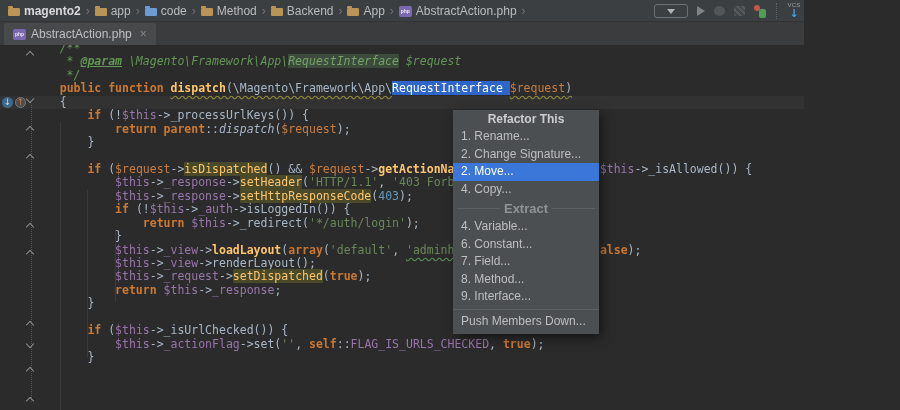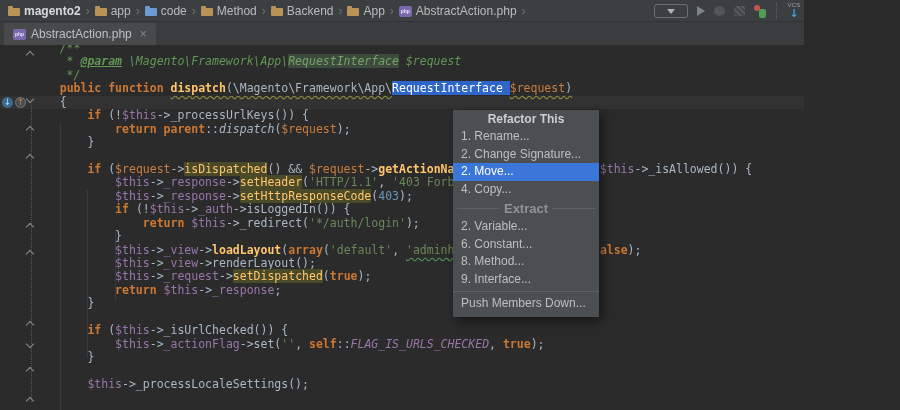--- a/index.html
+++ b/index.html
@@ -78,21 +78,21 @@
   .tok-param { color:#C77D41; }
   .tok-str   { color:#6A8759; }
   .tok-strwavy { color:#6A8759; text-decoration:underline wavy #559055; text-underline-offset:3px; }
   .tok-num   { color:#6897BB; }
   .tok-cmt   { color:#629755; font-style:italic; }
   .tok-tag   { color:#629755; font-style:italic; font-weight:bold; text-decoration:underline; }
   .tok-cmthl { color:#74A366; font-style:italic; background:#3C4B3C; }
   .tok-sel   { color:#FFFFFF; background:#2D65C9; }
   .tok-pln   { color:#A9B7C6; }
   .tok-ital  { color:#A9B7C6; font-style:italic; }
-  .tok-const { color:#9876AA; font-style:italic; }
+  .tok-const { color:#9876AA; }
   .tok-wavy  { text-decoration:underline wavy #8F8A3C; text-underline-offset:3px; }
 
   
   .stripe { position:absolute; right:0; top:0; bottom:0; width:16px; border-left:1px solid #3A3D3F; }
   .mark { position:absolute; left:3px; width:10px; border-radius:1px; }
 
   
   .popup { position:absolute; left:453px; top:110px; width:146px; background:#4C4F51;
            box-shadow:3px 4px 10px rgba(0,0,0,.5); padding-bottom:4px; z-index:10; }
   .pp-title { height:18px; line-height:18px; text-align:center; font-weight:bold;
@@ -226,21 +226,20 @@
         <div class="code-line"><span class="tok-pln">            </span><span class="tok-var">$this</span><span class="tok-pln">-&gt;</span><span class="tok-prop">_view</span><span class="tok-pln">-&gt;</span><span class="tok-fn">loadLayout</span><span class="tok-pln">(</span><span class="tok-kw">array</span><span class="tok-pln">(</span><span class="tok-str">'default'</span><span class="tok-pln">, </span><span class="tok-strwavy">'adminhtml_denied'</span><span class="tok-pln">), </span><span class="tok-kw">true</span><span class="tok-pln">, </span><span class="tok-kw">false</span><span class="tok-pln">);</span></div>
         <div class="code-line"><span class="tok-pln">            </span><span class="tok-var">$this</span><span class="tok-pln">-&gt;</span><span class="tok-prop">_view</span><span class="tok-pln">-&gt;renderLayout();</span></div>
         <div class="code-line"><span class="tok-pln">            </span><span class="tok-var">$this</span><span class="tok-pln">-&gt;</span><span class="tok-prop">_request</span><span class="tok-pln">-&gt;</span><span class="tok-fnb">setDispatched</span><span class="tok-pln">(</span><span class="tok-kw">true</span><span class="tok-pln">);</span></div>
         <div class="code-line"><span class="tok-pln">            </span><span class="tok-kw">return</span><span class="tok-pln"> </span><span class="tok-var">$this</span><span class="tok-pln">-&gt;</span><span class="tok-prop">_response</span><span class="tok-pln">;</span></div>
         <div class="code-line"><span class="tok-pln">        }</span></div>
         <div class="code-line"></div>
         <div class="code-line"><span class="tok-pln">        </span><span class="tok-kw">if</span><span class="tok-pln"> (</span><span class="tok-var">$this</span><span class="tok-pln">-&gt;_isUrlChecked()) {</span></div>
         <div class="code-line"><span class="tok-pln">            </span><span class="tok-var">$this</span><span class="tok-pln">-&gt;</span><span class="tok-prop">_actionFlag</span><span class="tok-pln">-&gt;set(</span><span class="tok-str">''</span><span class="tok-pln">, </span><span class="tok-kw">self</span><span class="tok-pln">::</span><span class="tok-const">FLAG_IS_URLS_CHECKED</span><span class="tok-pln">, </span><span class="tok-kw">true</span><span class="tok-pln">);</span></div>
         <div class="code-line"><span class="tok-pln">        }</span></div>
         <div class="code-line"></div>
-        <div class="code-line"><span class="tok-pln">        </span><span class="tok-var">$this</span><span class="tok-pln">-&gt;_processLocaleSettings();</span></div>
       </div>
     <div class="margin-guide"></div>
     <div class="stripe" id="stripe">
         <span class="mark" style="top: 4px; height: 13px; background: rgb(201, 188, 98);"></span>
         <span class="mark" style="top: 26px; height: 3px; background: rgb(214, 207, 160);"></span>
         <span class="mark" style="top: 142px; height: 3px; background: rgb(187, 181, 41);"></span>
         <span class="mark" style="top: 159px; height: 3px; background: rgb(187, 181, 41);"></span>
         <span class="mark" style="top: 171px; height: 3px; background: rgb(214, 207, 160);"></span>
         <span class="mark" style="top: 182px; height: 3px; background: rgb(214, 207, 160);"></span>
         <span class="mark" style="top: 192px; height: 3px; background: rgb(214, 207, 160);"></span>
@@ -258,22 +257,23 @@
   </div>
 
   <div class="popup">
     <div class="pp-title">Refactor This</div>
     <div id="popup-items">
         <div class="pp-item">1. Rename...</div>
         <div class="pp-item">2. Change Signature...</div>
         <div class="pp-item selected">2. Move...</div>
         <div class="pp-item">4. Copy...</div>
         <div class="pp-group">Extract</div>
-        <div class="pp-item">2. Variable...</div>
+        <div class="pp-item">4. Variable...</div>
         <div class="pp-item">6. Constant...</div>
+        <div class="pp-item">7. Field...</div>
         <div class="pp-item">8. Method...</div>
         <div class="pp-item">9. Interface...</div>
         <div class="pp-hr"></div>
         <div class="pp-item">Push Members Down...</div>
       </div>
   </div>
 
 </div>
 
 </body></html>

